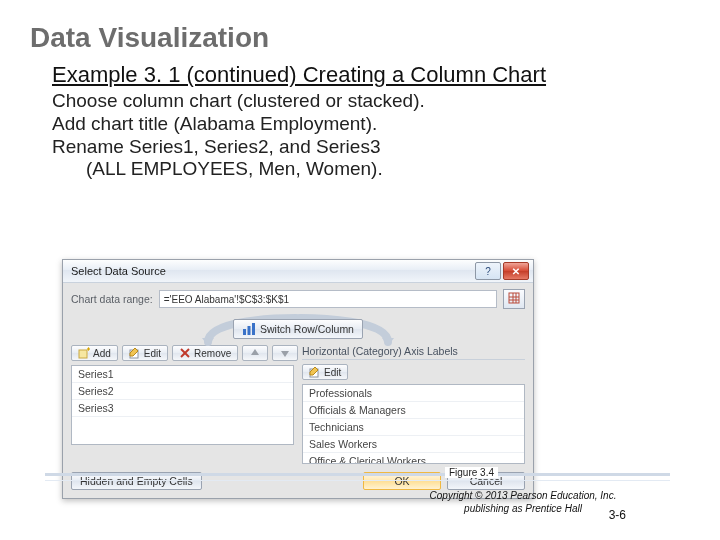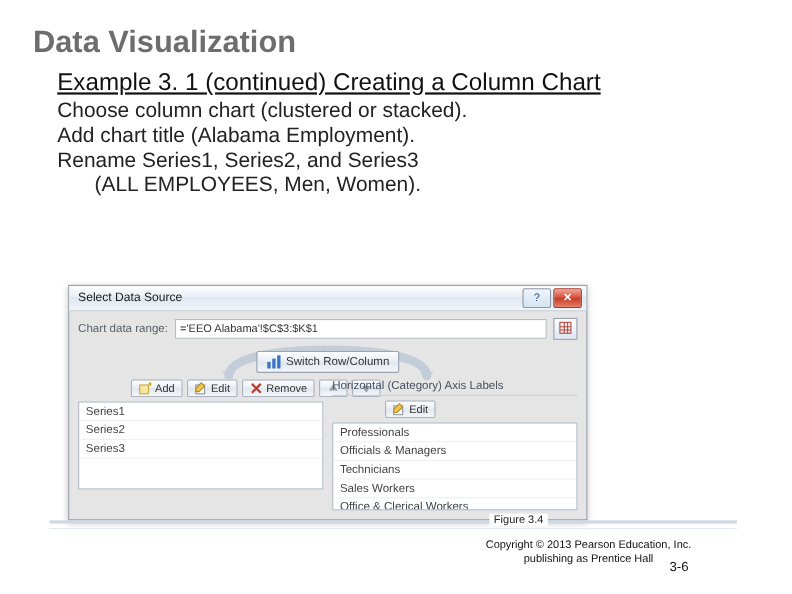--- a/index.html
+++ b/index.html
@@ -134,21 +134,21 @@
     flex:1;
     min-width: 0;
   }
   .col-head {
     font-size:10.5px; color:#485260;
     border-bottom: 1px solid #c8d0da;
     padding-bottom: 2px;
     margin-bottom: 4px;
   }
   .toolbar {
-    display:flex; gap:4px; margin-bottom:4px;margin-left:48px;
+    display:flex; gap:4px; margin-bottom:4px;
   }
   .tbtn {
     display:inline-flex; align-items:center; gap:3px;
     padding: 1px 6px;
     border: 1px solid #aab3bf;
     background: linear-gradient(#fdfdfe,#e9eef4 48%,#e0e6ee 50%,#f5f7fa);
     border-radius: 2px;
     font-size: 10px;
     color:#333;
   }
@@ -196,27 +196,28 @@
     position:absolute;
     right: 150px;
     top: 467px;
     font-size: 10px;
     color:#222;
     background:#fff;
     padding:0 4px;
   }
   .copyright {
     position:absolute;
-    left: 410px;
+    left: 398px;
     top: 490px;
     width: 250px;
     font-size: 10px;
     text-align:center;
     color:#111;
     line-height:1.25;
+    font-style:italic;
   }
   .pagenum {
     position:absolute;
     right: 22px;
     top: 508px;
     font-size: 12px;
     color:#111;
   }
 </style>
 </head>
@@ -333,20 +334,32 @@
             <div class="listbox">
               <div class="item">Professionals</div>
               <div class="item">Officials &amp; Managers</div>
               <div class="item">Technicians</div>
               <div class="item">Sales Workers</div>
               <div class="item">Office &amp; Clerical Workers</div>
             </div>
           </div>
         </div>
 
+        <div class="dlg-footer">
+          <div class="btn">
+            <span>Hidden and Empty Cells</span>
+          </div>
+          <div class="spacer"></div>
+          <div class="btn okbtn">
+            <span>OK</span>
+          </div>
+          <div class="btn cancelbtn">
+            <span>Cancel</span>
+          </div>
+        </div>
       </div>
     </div>
   </div>
 
   <div class="decor-line l1"></div>
   <div class="decor-line l2"></div>
 
   <div class="figure-label">Figure 3.4</div>
   <div class="copyright">
     <div>Copyright © 2013 Pearson Education, Inc.</div>

